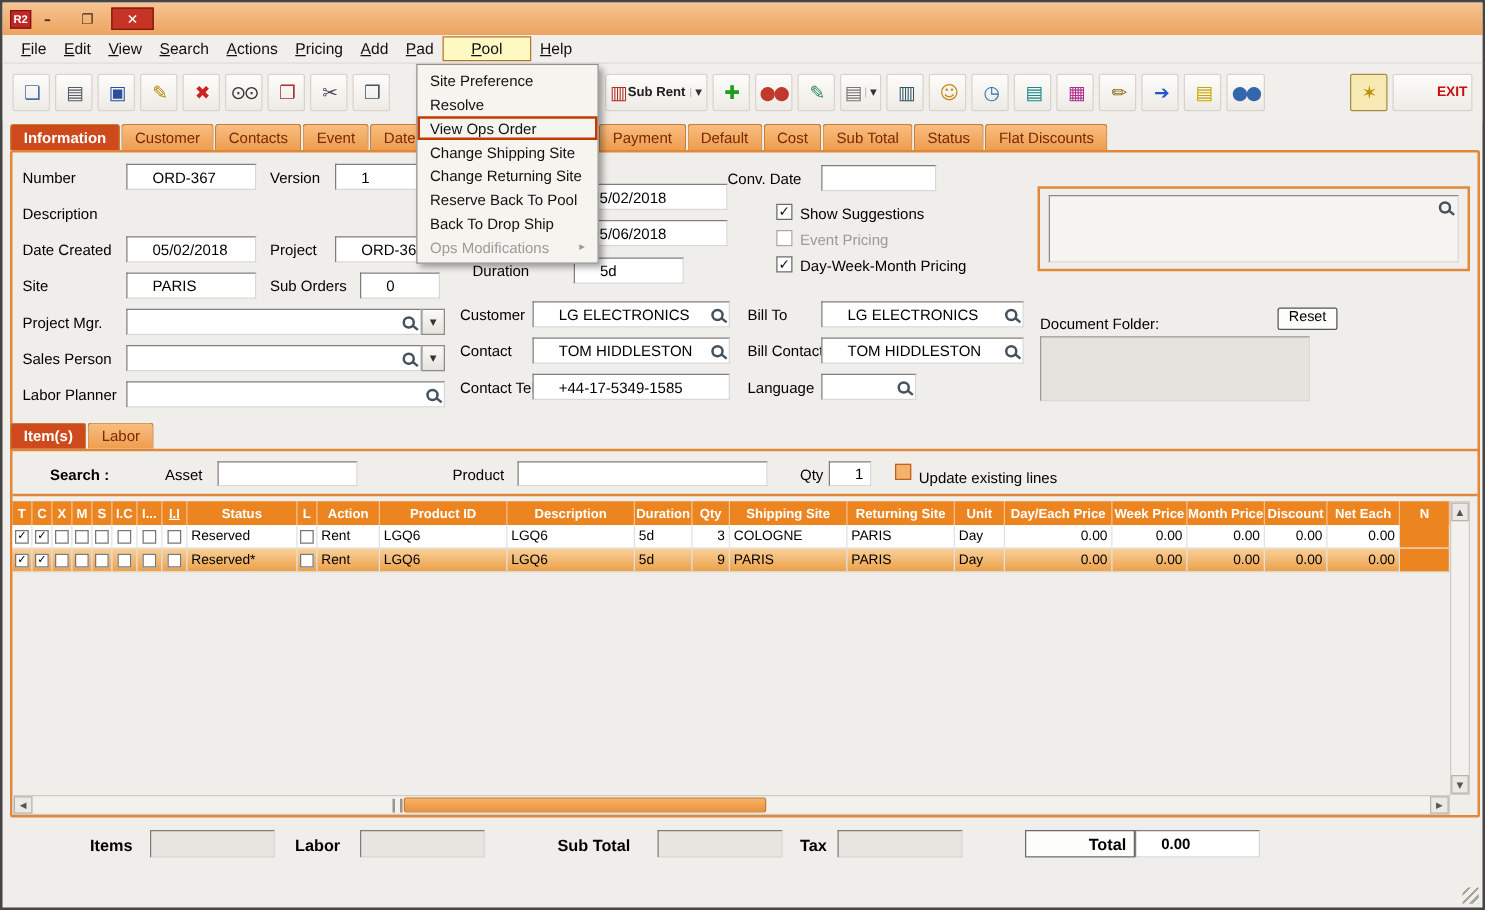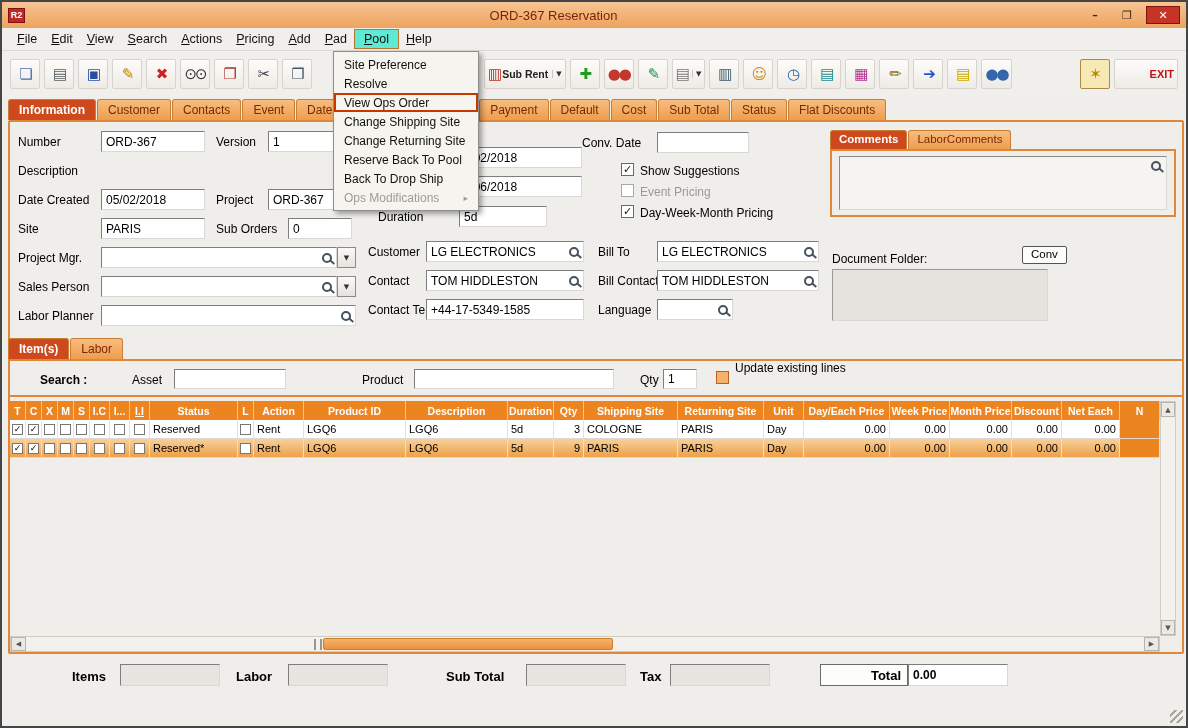--- a/index.html
+++ b/index.html
@@ -16,21 +16,21 @@
   .win-controls { display:flex; align-items:center; gap:6px; margin-right:6px; }
   .win-btn { width:26px; height:18px; display:flex; align-items:center; justify-content:center;
     font:bold 11px "DejaVu Sans",sans-serif; color:#3a2a1a; cursor:default; }
   .win-btn.close { background:#c53425; color:#fff; border:1px solid #7d150a; width:34px; }
 
   
   .menubar { position:absolute; left:0; top:26px; right:0; height:23px; background:#f1efec;
     border-bottom:1px solid #dcd9d4; display:flex; align-items:center; padding-left:8px; }
   .menu-item { display:inline-block; padding:3px 7px; font:12.5px "Liberation Sans",sans-serif; color:#111; }
   .menu-item::first-letter { text-decoration:underline; }
-  .menu-item.open { background:#5eead4; border:1px solid #b87430; padding:2px 9px; }
+  .menu-item.open { background:#fef9c3; border:1px solid #b87430; padding:2px 22px; }
 
   
   .toolbar { position:absolute; left:0; top:49px; right:0; height:46px; background:#f1efec;
     display:flex; align-items:center; padding:0 8px; }
   .tb-group { display:flex; align-items:center; gap:4px; }
   .tb-hiddengap { width:172px; flex:none; }
   .tb-flex { flex:1; }
   .tb-btn { min-width:30px; height:30px; border:1px solid #d8d4cd; border-radius:2px;
     background:linear-gradient(180deg,#fdfcfa,#eeebe6); display:flex; align-items:center;
     justify-content:center; gap:2px; padding:0 3px; }
@@ -49,21 +49,21 @@
 
   
   .panel { position:absolute; background:#f0eeea; border:2px solid #e0873a; border-radius:2px; }
 
   .lbl { position:absolute; font:12px "Liberation Sans",sans-serif; color:#000; white-space:nowrap; }
   .lbl.dis { color:#9a9a9a; }
   .field { position:absolute; height:21px; background:#fff; border:1px solid;
     border-color:#7e7e7e #d8d8d8 #d8d8d8 #7e7e7e; display:flex; align-items:center; padding:0 4px;
     font:12px "Liberation Sans",sans-serif; overflow:hidden; white-space:nowrap; }
   .field.gray { background:#e8e5e1; }
-  .fv { white-space:nowrap; }
+  .fv { white-space:nowrap;margin-left:16px; }
   .mag { width:10px; height:10px; border:2px solid #45525e; border-radius:50%; position:relative;
     flex:none; margin-left:auto; }
   .mag::after { content:""; position:absolute; width:6px; height:2px; background:#45525e;
     right:-5px; bottom:-2px; transform:rotate(40deg); }
   .combo-btn { position:absolute; width:19px; height:21px; background:linear-gradient(180deg,#fbfaf8,#e6e2dc);
     border:1px solid #8a8a8a; display:flex; align-items:center; justify-content:center;
     font:7px "DejaVu Sans",sans-serif; color:#333; }
   .cb { position:absolute; width:13px; height:13px; background:#fff; border:1px solid #6a6a6a;
     display:flex; align-items:center; justify-content:center; font:bold 11px "DejaVu Sans",sans-serif; color:#111; }
   .cb.on::after { content:"✓"; }
@@ -134,21 +134,20 @@
   .pm-item.dis { color:#9b9b9b; }
   .pm-arrow { margin-left:auto; font:9px "DejaVu Sans",sans-serif; }
 </style>
 </head>
 <body>
 
 <div class="window" id="win" data-name="application-window">
 
   <div class="titlebar" data-name="title-bar">
     <div class="app-logo" data-name="app-logo-icon">R2</div>
-    <div class="title" data-name="window-title">ORD-367 Reservation</div>
     <div class="win-controls">
       <div class="win-btn" data-name="minimize-button">–</div>
       <div class="win-btn" data-name="maximize-button">❐</div>
       <div class="win-btn close" data-name="close-button">✕</div>
     </div>
   </div>
 
   <div class="menubar" id="menu-bar" data-name="menu-bar">
       <div class="menu-item" data-name="menu-file">File</div>
       <div class="menu-item" data-name="menu-edit">Edit</div>
@@ -371,31 +370,27 @@
         <span class="fv">TOM HIDDLESTON</span>
         <span class="mag" data-name="search-icon"></span>
       </div>
 
     <span class="lbl" style="left:588px;top:181px" data-name="language-label">Language</span>
     <div class="field" style="left:647px;top:177px;width:76px" data-name="language-field">
         <span class="fv"></span>
         <span class="mag" data-name="search-icon"></span>
       </div>
 
-    <div class="tabrow" id="comments-tabs" data-name="comments-tabs" style="left:820px; top:8px; height:19px;">
-        <div class="mini-tab sel" data-name="tab-comments">Comments</div>
-        <div class="mini-tab" data-name="tab-laborcomments">LaborComments</div>
-      </div>
     <div class="comments-box" style="left:820px;top:27px;width:346px;height:68px" data-name="comments-box">
       <div class="comments-inner" data-name="comments-text-area">
         <span class="mag" style="position:absolute;right:5px;top:4px;margin-left:0" data-name="search-icon"></span>
       </div>
     </div>
     <span class="lbl" style="left:822px;top:130px" data-name="document-folder-label">Document Folder:</span>
-    <div class="reset-btn" style="left:1012px;top:124px" data-name="reset-button">Conv</div>
+    <div class="reset-btn" style="left:1012px;top:124px" data-name="reset-button">Reset</div>
     <div class="docfolder-box" style="left:822px;top:147px;width:216px;height:52px" data-name="document-folder-box"></div>
   </div>
 
   <div class="tabrow" id="items-tabs" data-name="items-tabs" style="left:6px; top:335px;">
       <div class="tab sel" data-name="tab-item-s">Item(s)</div>
       <div class="tab" data-name="tab-labor">Labor</div>
     </div>
 
   <div class="panel" data-name="items-panel" style="left:6px; top:357px; width:1176px; height:295px;">
     <span class="lbl" style="left:30px;top:12px;font-weight:bold" data-name="search-label">Search :</span>
@@ -405,21 +400,21 @@
       </div>
     <span class="lbl" style="left:352px;top:12px" data-name="product-label">Product</span>
     <div class="field" style="left:404px;top:8px;width:200px;height:20px" data-name="product-input">
         <span class="fv"></span>
       </div>
     <span class="lbl" style="left:630px;top:12px" data-name="qty-label">Qty</span>
     <div class="field" style="left:653px;top:8px;width:34px;height:20px" data-name="qty-input">
         <span class="fv">1</span>
       </div>
     <div class="cb orange" style="left:706px;top:10px" data-name="update-existing-lines-checkbox"></div>
-    <span class="cb-lbl" style="left:725px;top:0" data-name="update-existing-lines-label">Update existing lines</span>
+    <span class="cb-lbl" style="left:725px;top:14px" data-name="update-existing-lines-label">Update existing lines</span>
 
     <div class="hr-orange" style="top:34px" data-name="divider"></div>
 
     <div class="grid-header" id="grid-header" data-name="items-table-header" style="left:0;top:40px;width:1150px;">
         <div class="gh" data-name="col-t" style="width: 16px;">T</div>
         <div class="gh" data-name="col-c" style="width: 16px;">C</div>
         <div class="gh" data-name="col-x" style="width: 16px;">X</div>
         <div class="gh" data-name="col-m" style="width: 16px;">M</div>
         <div class="gh" data-name="col-s" style="width: 16px;">S</div>
         <div class="gh" data-name="col-i-c" style="width: 20px;">I.C</div>

